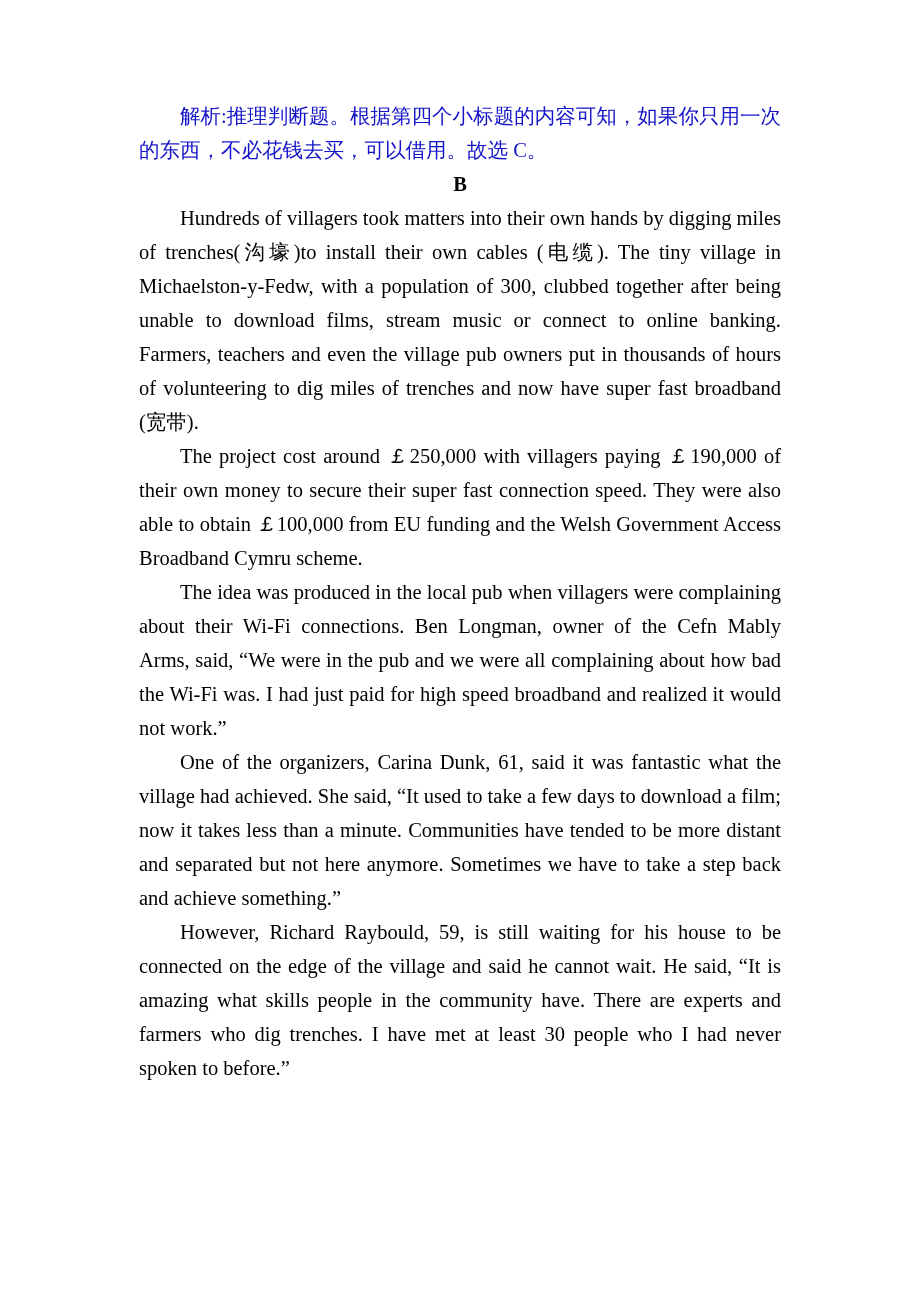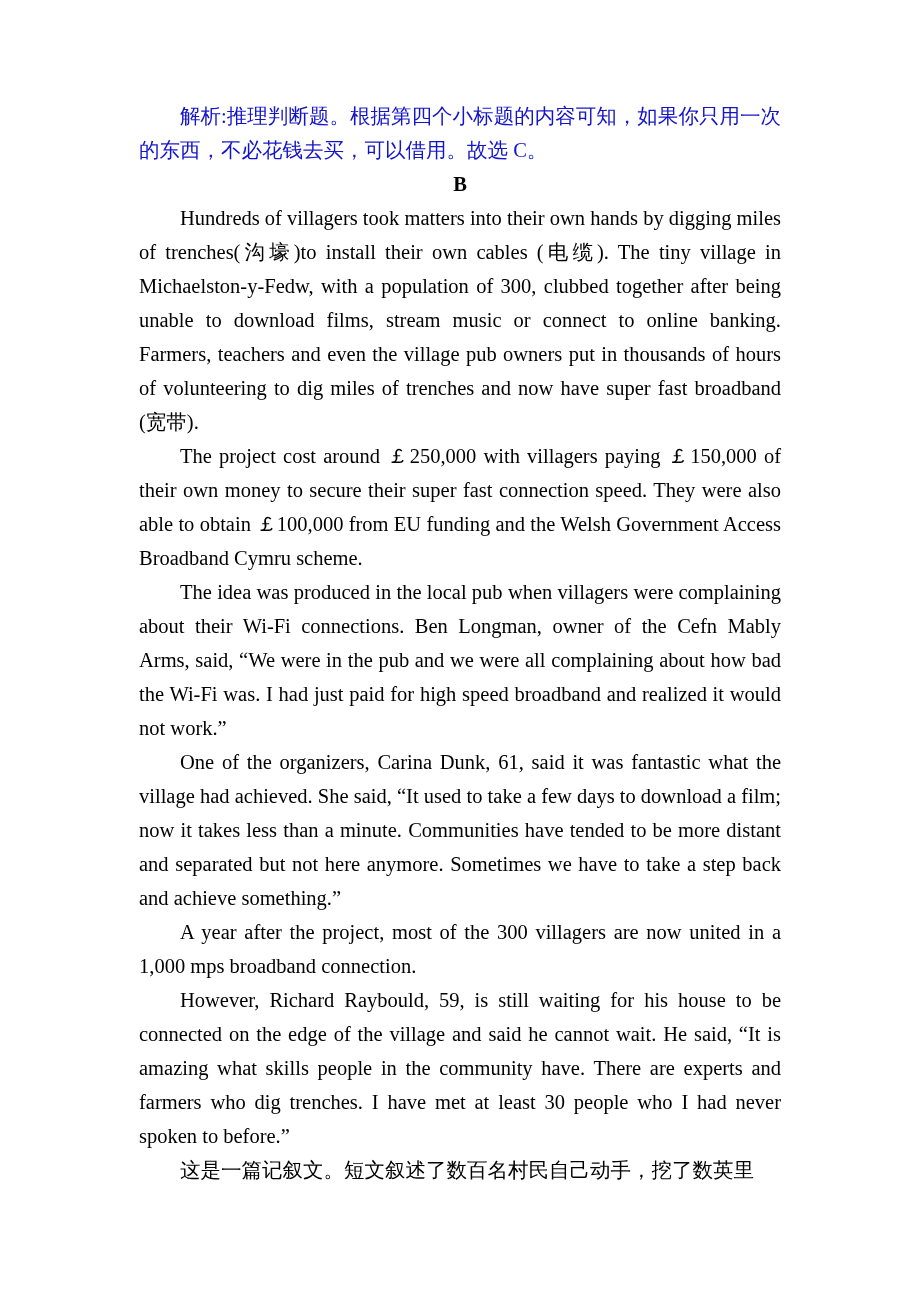--- a/index.html
+++ b/index.html
@@ -49,25 +49,23 @@
 <body>
 
 <div class="page">
 
   <p class="analysis"><span class="analysis-label">解析:</span><span>推理判断题。根据第四个小标题的内容可知，如果你只用一次的东西，不必花钱去买，可以借用。故选 C。</span></p>
 
   <h3 class="section-heading">B</h3>
 
   <p class="body-para">Hundreds of villagers took matters into their own hands by digging miles of trenches(沟壕)to install their own cables (电缆). The tiny village in Michaelston-y-Fedw, with a population of 300, clubbed together after being unable to download films, stream music or connect to online banking. Farmers, teachers and even the village pub owners put in thousands of hours of volunteering to dig miles of trenches and now have super fast broadband (宽带).</p>
 
-  <p class="body-para">The project cost around ￡250,000 with villagers paying ￡150,000 of their own money to secure their super fast connection speed. They were also able to obtain ￡100,000 from EU funding and the Welsh Government Access Broadband Cymru scheme.</p>
+  <p class="body-para">The project cost around ￡250,000 with villagers paying ￡190,000 of their own money to secure their super fast connection speed. They were also able to obtain ￡100,000 from EU funding and the Welsh Government Access Broadband Cymru scheme.</p>
 
   <p class="body-para">The idea was produced in the local pub when villagers were complaining about their Wi-Fi connections. Ben Longman, owner of the Cefn Mably Arms, said, “We were in the pub and we were all complaining about how bad the Wi-Fi was. I had just paid for high speed broadband and realized it would not work.”</p>
 
   <p class="body-para">One of the organizers, Carina Dunk, 61, said it was fantastic what the village had achieved. She said, “It used to take a few days to download a film; now it takes less than a minute. Communities have tended to be more distant and separated but not here anymore. Sometimes we have to take a step back and achieve something.”</p>
 
-  <p class="body-para">A year after the project, most of the 300 villagers are now united in a 1,000 mps broadband connection.</p>
 
   <p class="body-para">However, Richard Raybould, 59, is still waiting for his house to be connected on the edge of the village and said he cannot wait. He said, “It is amazing what skills people in the community have. There are experts and farmers who dig trenches. I have met at least 30 people who I had never spoken to before.”</p>
 
-  <p class="body-para cn">这是一篇记叙文。短文叙述了数百名村民自己动手，挖了数英里</p>
 
 </div>
 
 </body></html>

